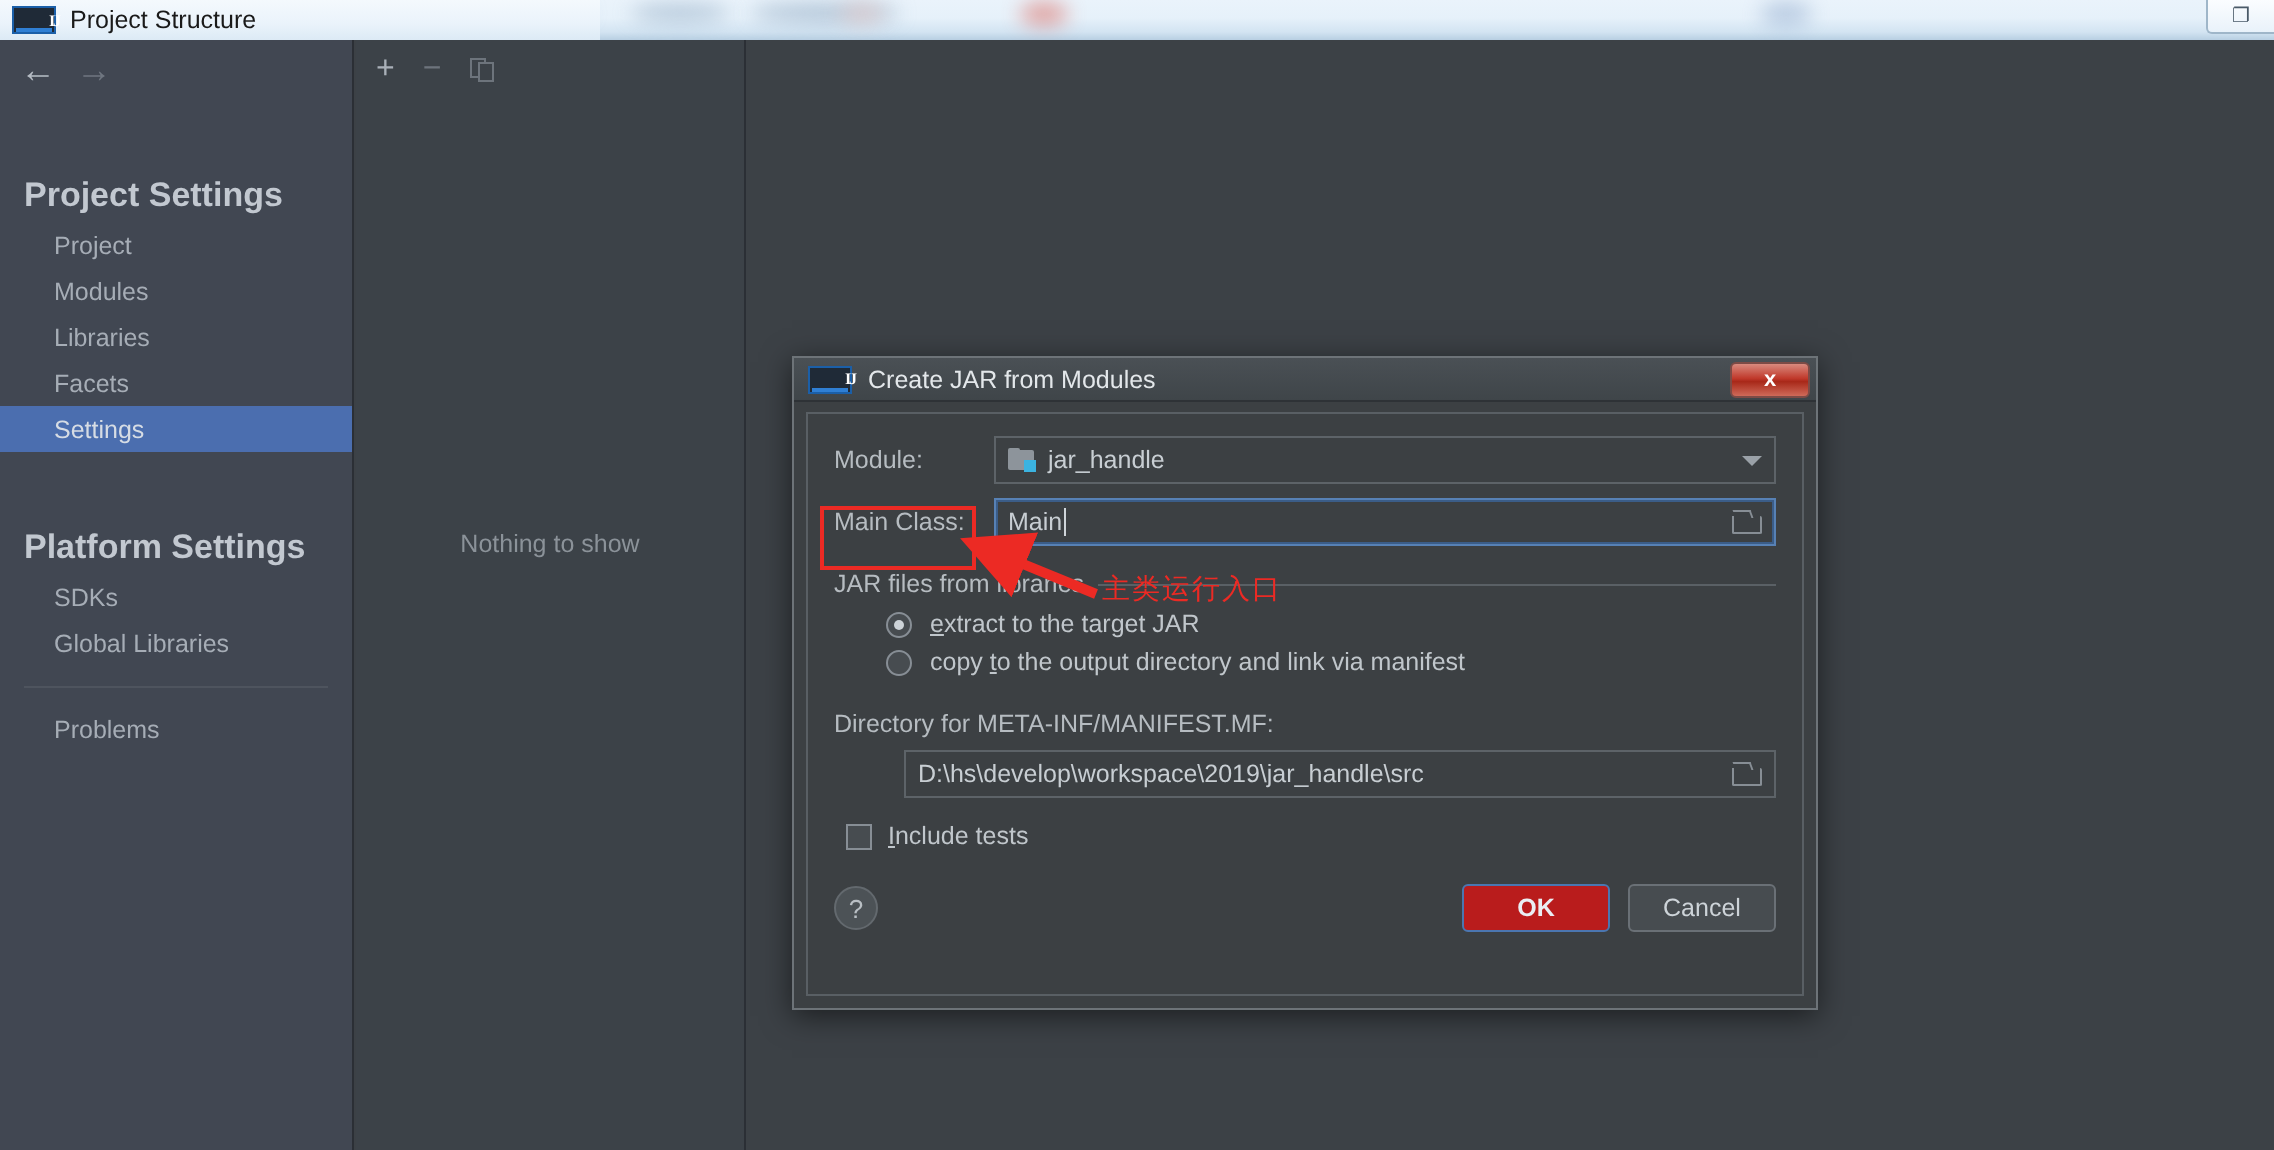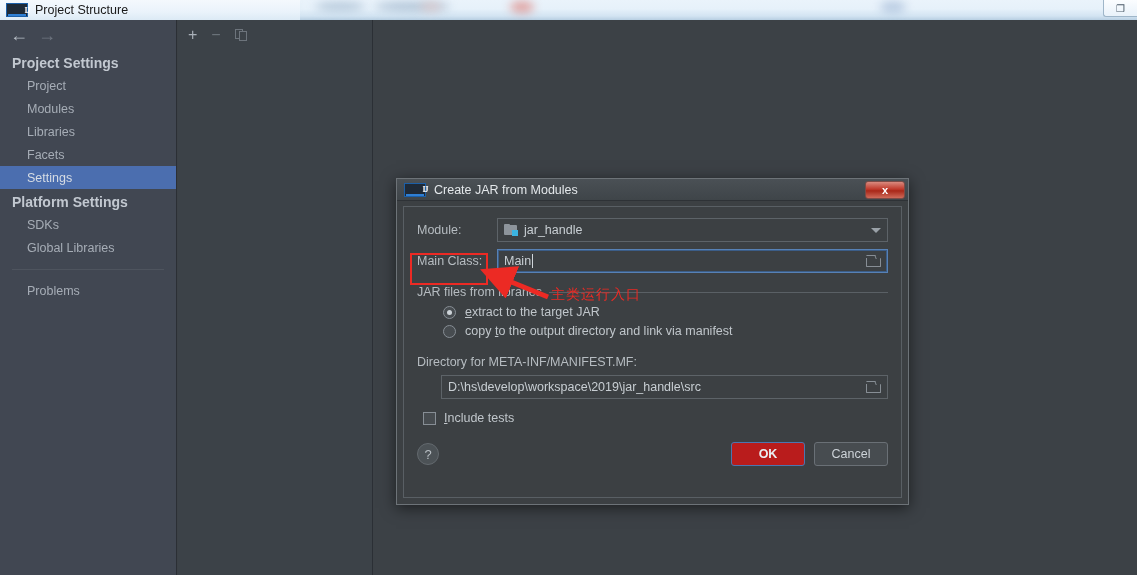--- a/index.html
+++ b/index.html
@@ -52,21 +52,21 @@
 
   
   #sidebar {
     position: absolute; left: 0; top: 0; width: 177px; height: 555px;
     background: #414752; border-right: 1px solid #2b2f35;
   }
   #nav-toolbar { height: 30px; display: flex; align-items: center; gap: 10px; padding-left: 10px; }
   .nav-arrow { font-size: 18px; line-height: 1; color: #b5bcc4; }
   .nav-arrow.dim { color: #6f7680; }
   .sb-group {
-    padding: 5px 0 3px 12px; font-size: 14px; font-weight: bold; color: #c2c8d0;
+    padding: 5px 0 3px 12px; font-size: 17px; font-weight: bold; color: #c2c8d0; margin-top: 33px;
   }
   .sb-item {
     height: 23px; display: flex; align-items: center; padding-left: 27px;
     font-size: 12.5px; color: #a6adb6;
   }
   .sb-item.selected { background: #4b6eaf; color: #d6dce4; }
   #sb-divider { height: 1px; background: #4e545e; margin: 10px 12px 0 12px; }
   #sb-problems { margin-top: 9px; }
 
   
@@ -149,21 +149,21 @@
   }
   .radio.checked::after {
     content: ""; position: absolute; left: 3px; top: 3px; width: 5px; height: 5px;
     border-radius: 50%; background: #cdd3d8;
   }
   .radio-text { font-size: 12.5px; color: #c0c6cb; }
   .radio-text u { text-decoration: underline; }
 
   #dir-label { font-size: 12.5px; color: #b6bcc1; margin: 17px 0 6px 0; }
   #dir-field {
-    height: 24px; margin-left: 24px; background: #3c4043; border: 1px solid #5d6368;
+    height: 24px; margin-left: 35px; background: #3c4043; border: 1px solid #5d6368;
     display: flex; align-items: center; padding: 0 6px;
   }
 
   #include-row { display: flex; align-items: center; margin: 12px 0 0 6px; }
   .checkbox { width: 13px; height: 13px; border: 1px solid #878e95; background: #474c50; margin-right: 8px; flex: none; }
 
   #btn-row { display: flex; align-items: center; margin-top: 17px; }
   #help-btn {
     width: 22px; height: 22px; border-radius: 50%; background: #4c5256; border: 1px solid #63696e;
     color: #b9bfc4; font-size: 13px; display: flex; align-items: center; justify-content: center;
@@ -234,20 +234,21 @@
 
     <div id="mid-panel">
       <div id="mid-toolbar">
         <span class="tb-ic">+</span>
         <span class="tb-ic dim">−</span>
         <span id="copy-icon">
             <i class="back"></i>
             <i class="front"></i>
           </span>
       </div>
+      <div id="nothing-to-show">Nothing to show</div>
     </div>
 
     <div id="right-panel"></div>
   </div>
 </div>
 
 <div id="dialog">
 
   <div id="dlg-titlebar">
     <div class="ij-logo">IJ</div>

